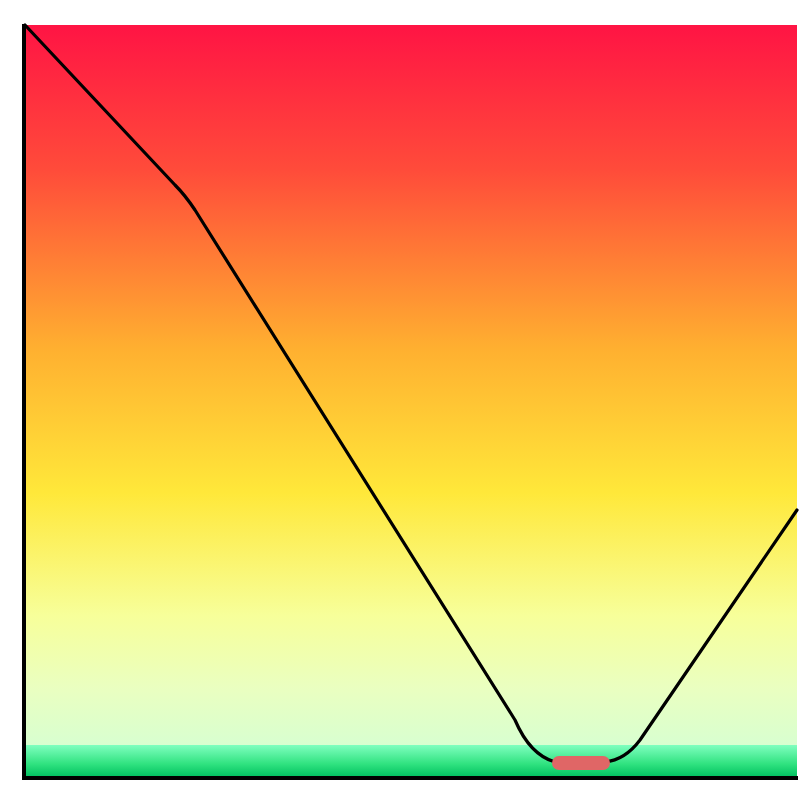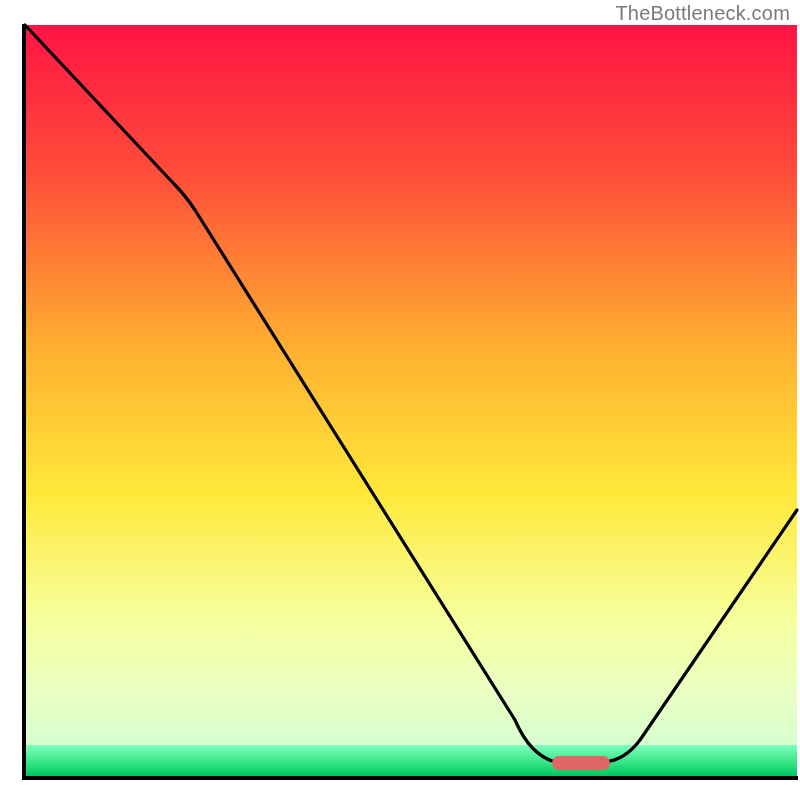--- a/index.html
+++ b/index.html
@@ -27,21 +27,20 @@
     z-index: 10;
   }
   svg {
     display: block;
   }
 </style>
 </head>
 <body>
 
 <div class="chart-container">
-  <div class="watermark">TheBottleneck.com</div>
 
   <svg width="800" height="800" viewBox="0 0 800 800">
     <defs>
       <linearGradient id="bg-grad" x1="0" y1="0" x2="0" y2="1">
         <stop offset="0%" stop-color="#ff1444"></stop>
         <stop offset="20%" stop-color="#ff4b3a"></stop>
         <stop offset="45%" stop-color="#ffb030"></stop>
         <stop offset="65%" stop-color="#ffe83a"></stop>
         <stop offset="82%" stop-color="#f7ff9a"></stop>
         <stop offset="92%" stop-color="#eaffc0"></stop>

